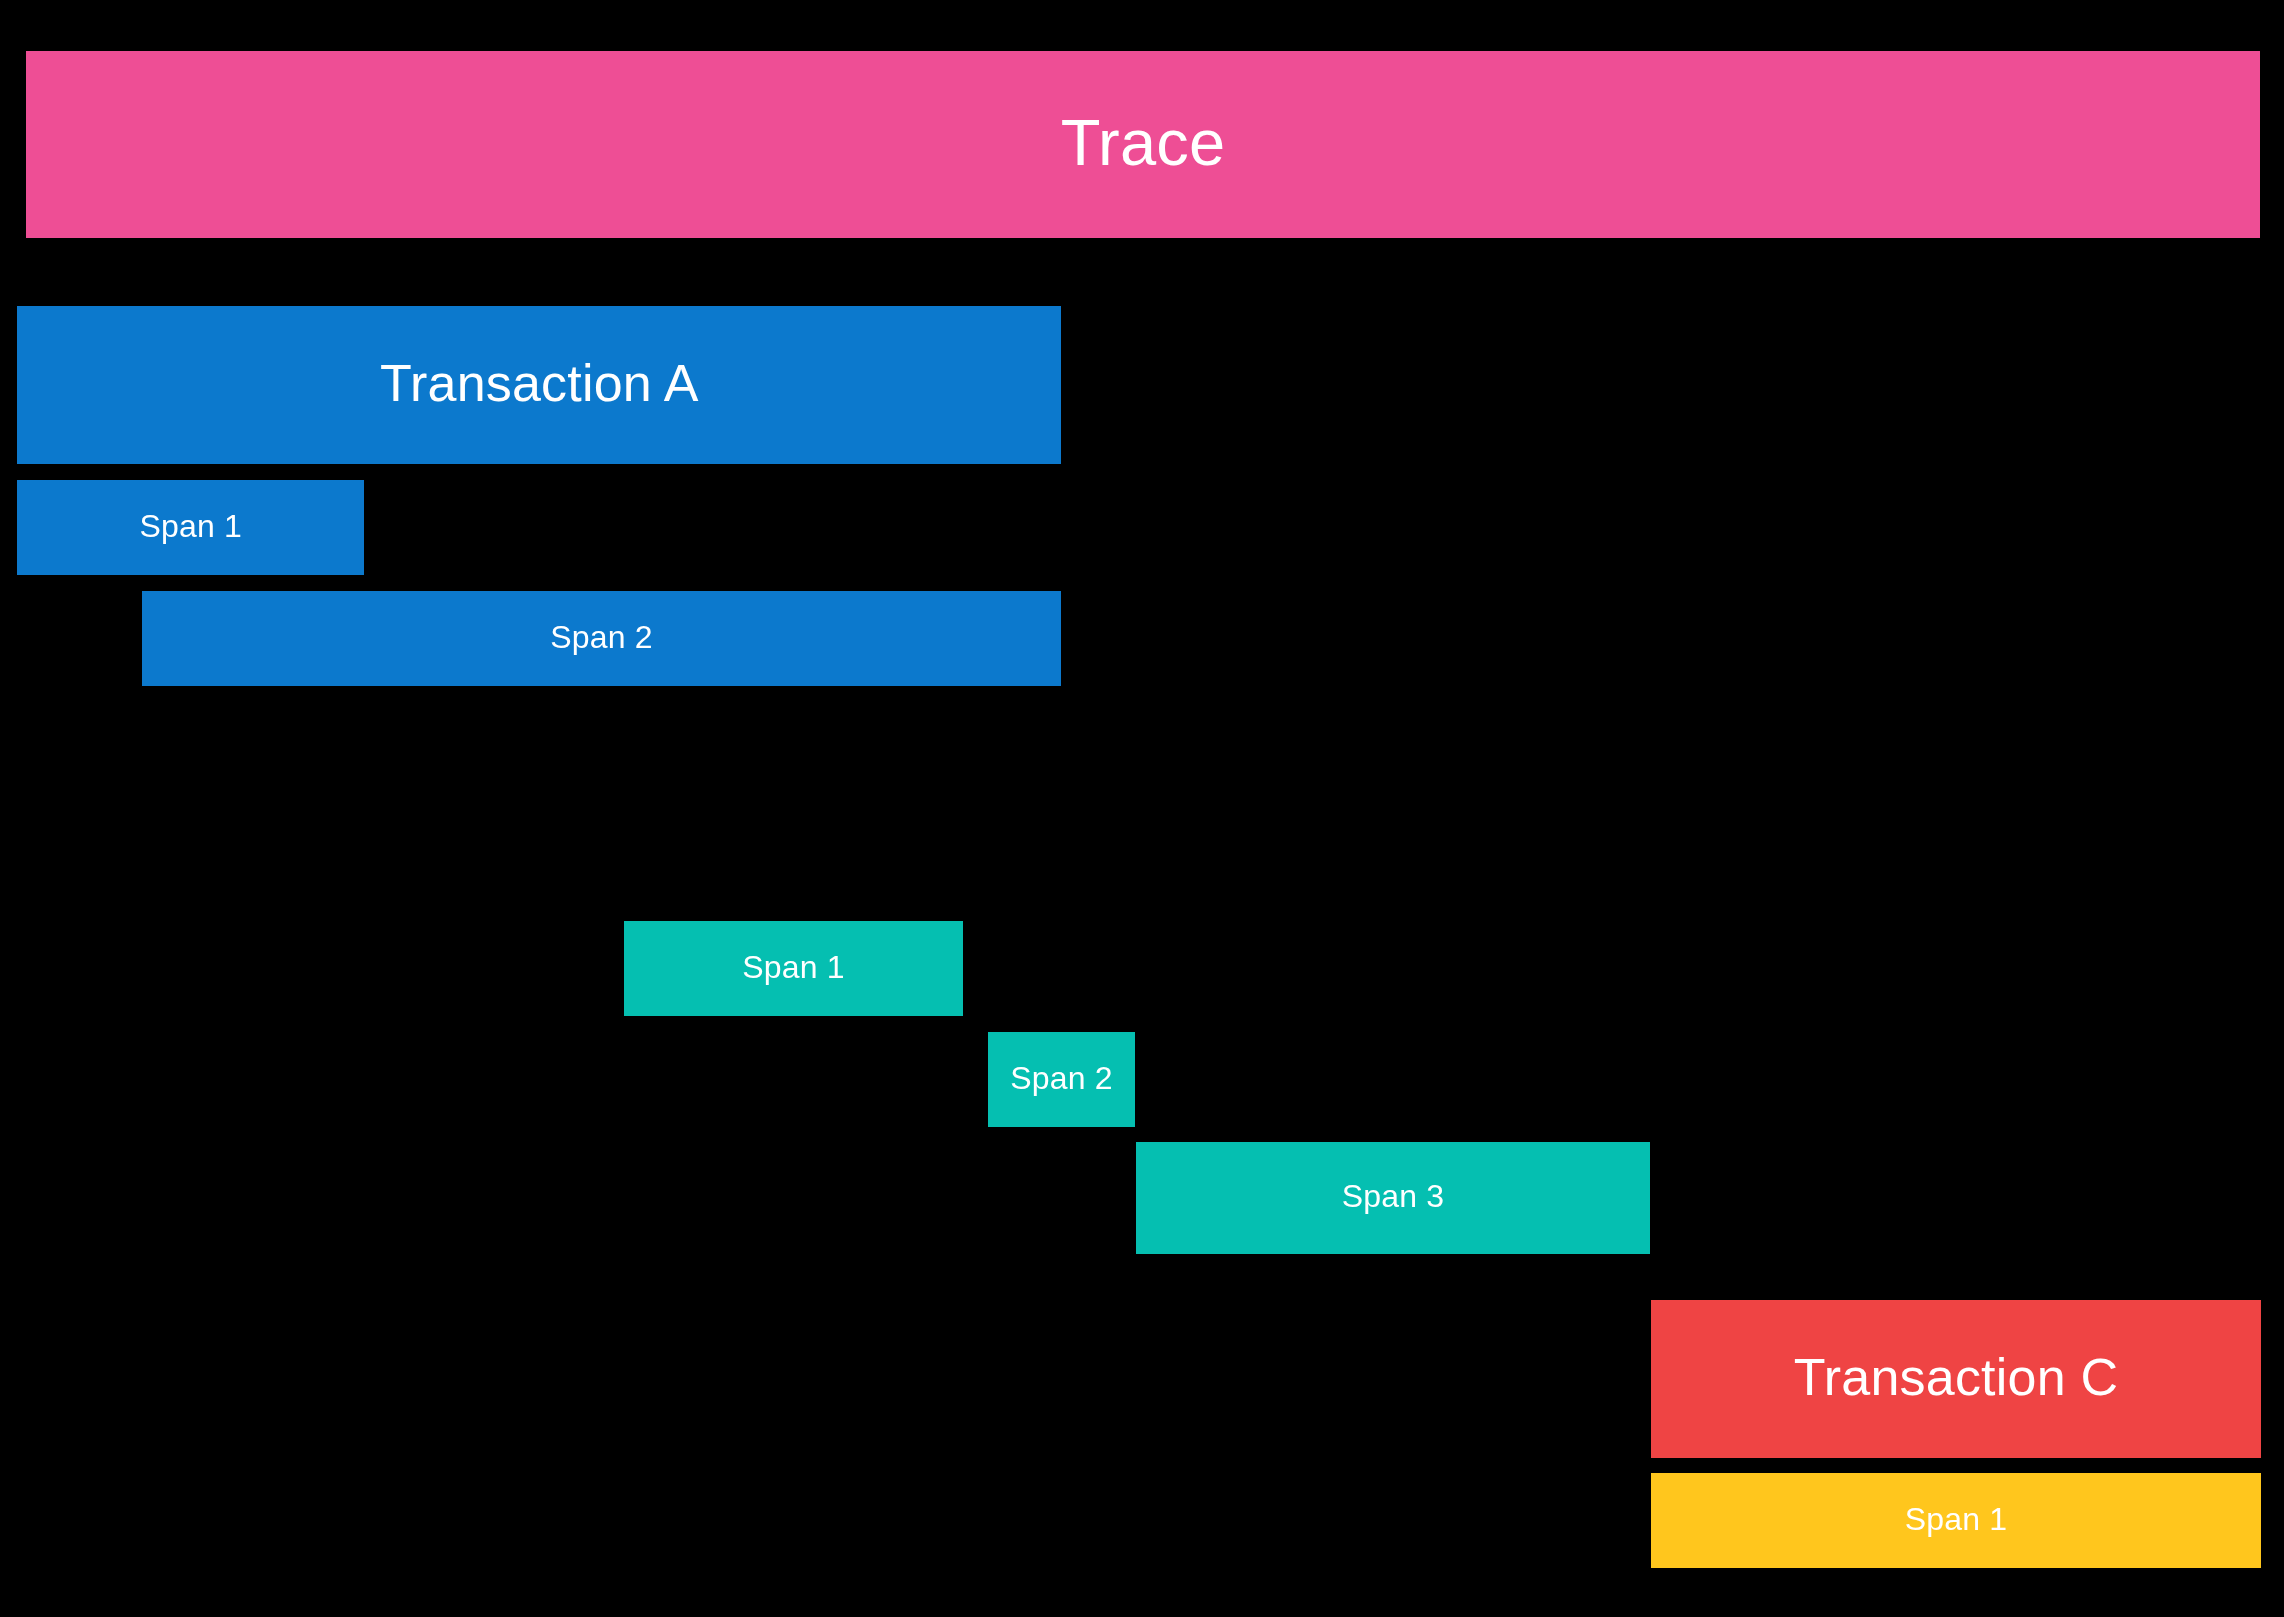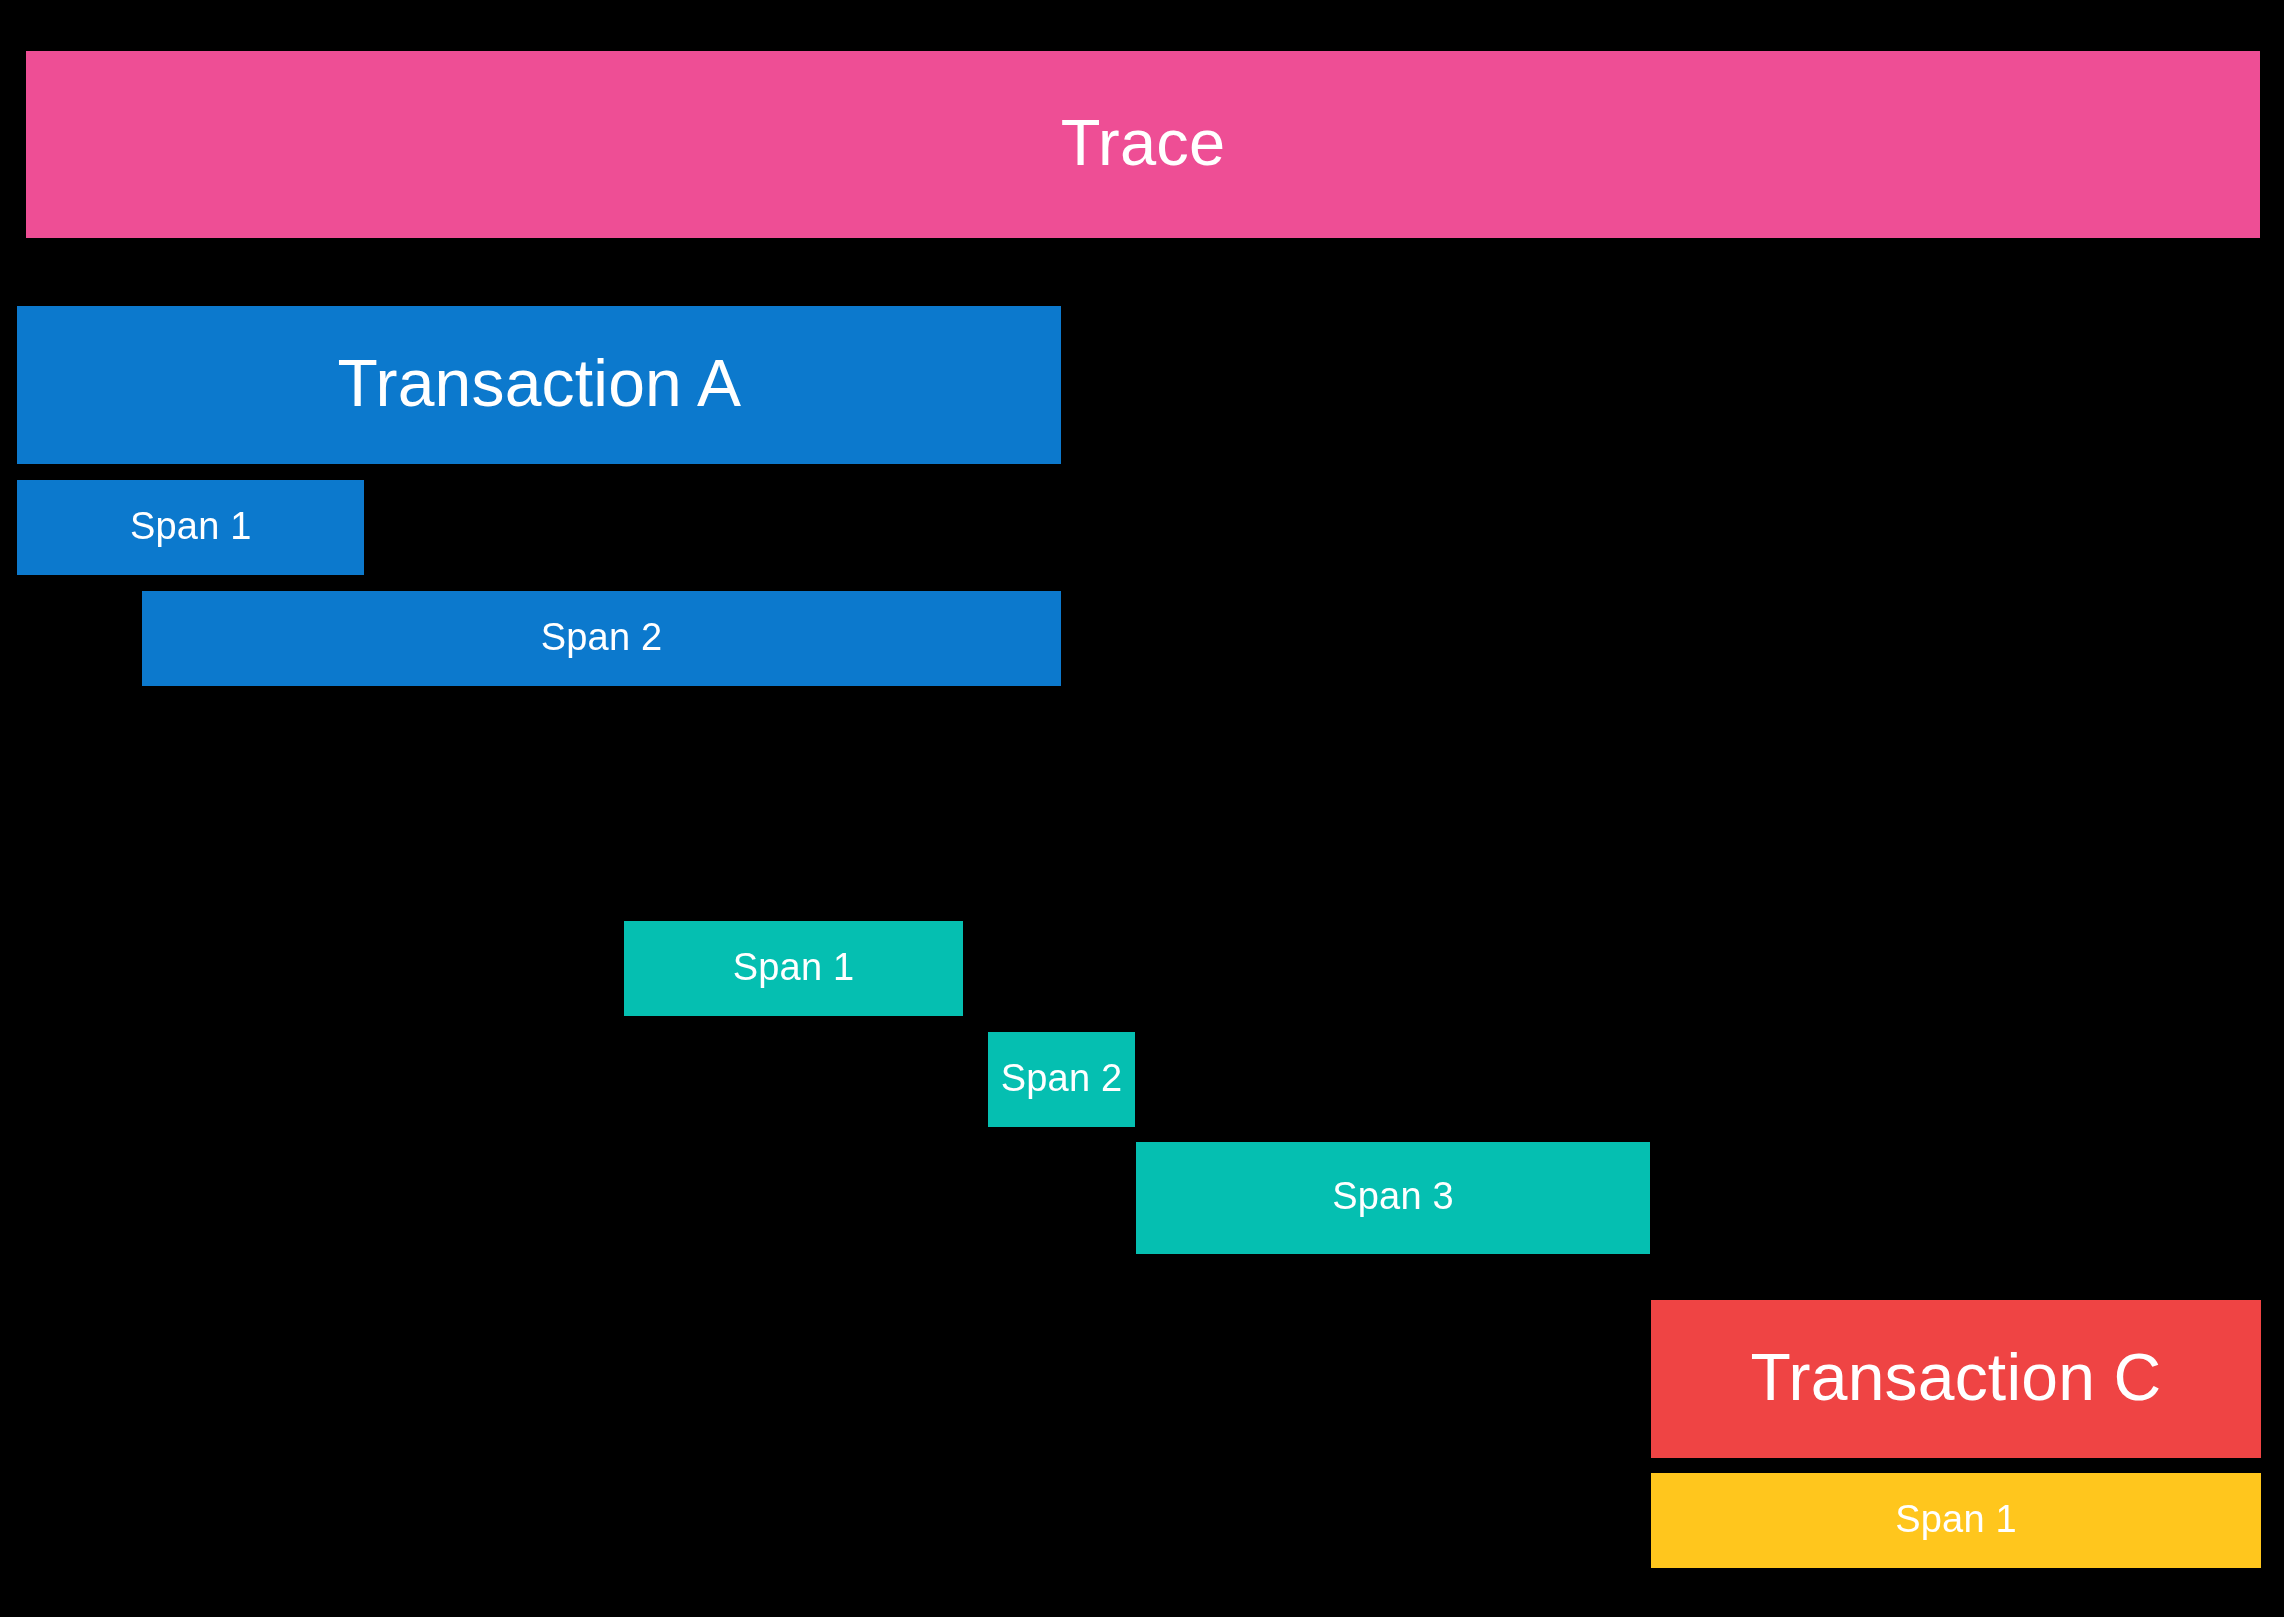--- a/index.html
+++ b/index.html
@@ -31,22 +31,22 @@
     font-weight: 400;
     letter-spacing: 0.2px;
     user-select: none;
   }
   .bar-label {
     display: block;
     transform: translateY(-1.6px);
   }
   
   .tier-trace       { font-size: 65px; }
-  .tier-transaction { font-size: 66px; }
-  .tier-span        { font-size: 38px; }
+  .tier-transaction { font-size: 52px; }
+  .tier-span        { font-size: 32px; }
 </style>
 </head>
 <body>
 
 <div id="canvas" style="width: 2284px; height: 1618px; background: rgb(0, 0, 0);">
     <div class="bar tier-trace" style="left: 26px; top: 51px; width: 2234px; height: 187px; background: rgb(238, 78, 149); color: rgb(255, 255, 255);">
       <span class="bar-label">Trace</span>
     </div>
     <div class="bar tier-transaction" style="left: 17.3px; top: 306px; width: 1044px; height: 158px; background: rgb(12, 121, 205); color: rgb(255, 255, 255);">
       <span class="bar-label">Transaction A</span>

